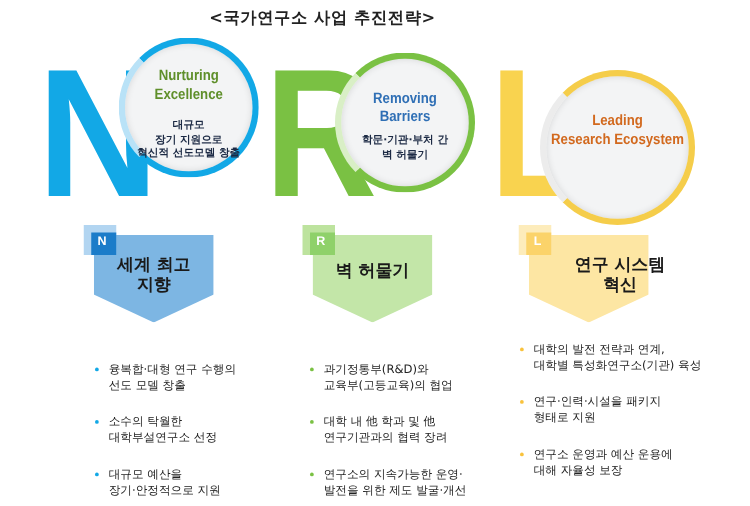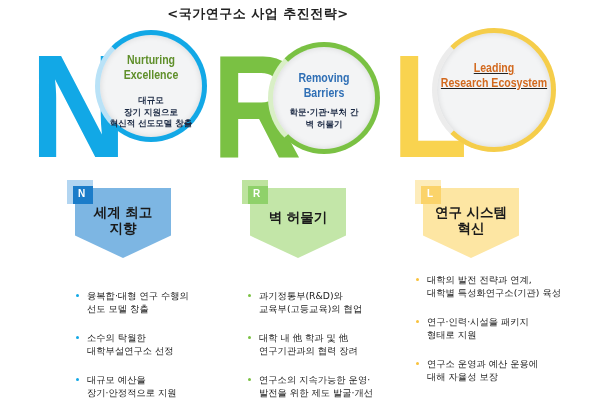--- a/index.html
+++ b/index.html
@@ -40,21 +40,21 @@
 
 <div class="big-letter" style="left:212px; top:34px; font-size:146px; color:#7ac143; transform:scaleX(0.85); transform-origin:left;">R</div>
 <div class="circle" style="left:268px; top:42px; width:112px; height:112px; border:5px solid #7ac143; border-left-color:#d9efc6; padding-top:24px;">
   <div class="en" style="color:#2f6fb5;">Removing</div>
   <div class="en" style="color:#2f6fb5;">Barriers</div>
   <div class="ko" style="white-space:pre-line; margin-top:6px;">학문·기관·부처 간
 벽 허물기</div>
 </div>
 
 <div class="big-letter" style="left:392px; top:34px; font-size:146px; color:#f9d34f; transform:scaleX(0.85); transform-origin:left;">L</div>
-<div class="circle" style="left:432px; top:28px; width:124px; height:124px; border:5px solid #f5cd4a; border-left-color:#ececec; border-top-color:#f5cd4a; padding-top:28px;text-decoration:underline;">
+<div class="circle" style="left:432px; top:56px; width:124px; height:124px; border:5px solid #f5cd4a; border-left-color:#ececec; border-top-color:#f5cd4a; padding-top:28px;">
   <div class="en" style="color:#d2691e;">Leading</div>
   <div class="en" style="color:#d2691e; white-space:nowrap; margin-left:-6px; margin-right:-6px;">Research Ecosystem</div>
 </div>
 
 <div class="pent" style="left:75px; top:188px;">
   <div class="shape" style="background:#7db6e3;"></div>
   <div style="position:absolute; left:-8px; top:-8px; width:26px; height:24px; background:#9fcbed; opacity:0.8;"></div>
   <div style="position:absolute; left:-2px; top:-2px; width:20px; height:18px; background:#1b7cc9;"></div>
   <div style="position:absolute; left:3px; top:0px; font-family:'Liberation Sans',sans-serif; font-weight:bold; font-size:10px; color:#fff;">N</div>
   <div class="ptitle" style="white-space:pre-line; top:16px;">세계 최고
@@ -67,21 +67,21 @@
   <div style="position:absolute; left:-2px; top:-2px; width:20px; height:18px; background:#8fd16a;"></div>
   <div style="position:absolute; left:3px; top:0px; font-family:'Liberation Sans',sans-serif; font-weight:bold; font-size:10px; color:#fff;">R</div>
   <div class="ptitle" style="top:21px;">벽 허물기</div>
 </div>
 
 <div class="pent" style="left:423px; top:188px;">
   <div class="shape" style="background:#fde6a3;"></div>
   <div style="position:absolute; left:-8px; top:-8px; width:26px; height:24px; background:#fdeab4; opacity:0.9;"></div>
   <div style="position:absolute; left:-2px; top:-2px; width:20px; height:18px; background:#fbd36a;"></div>
   <div style="position:absolute; left:4px; top:0px; font-family:'Liberation Sans',sans-serif; font-weight:bold; font-size:10px; color:#fff;">L</div>
-  <div class="ptitle" style="white-space:pre-line; top:16px;">연구 시스템
+  <div class="ptitle" style="white-space:pre-line; top:16px;padding-left:25px;">연구 시스템
 혁신</div>
 </div>
 
 <ul class="bullets" style="left:60px; top:273px; width:170px;">
   <li><span class="dot" style="background:#12a8e6;"></span><span>융복합·대형 연구 수행의
 선도 모델 창출</span></li>
   <li><span class="dot" style="background:#12a8e6;"></span><span>소수의 탁월한
 대학부설연구소 선정</span></li>
   <li><span class="dot" style="background:#12a8e6;"></span><span>대규모 예산을
 장기·안정적으로 지원</span></li>

